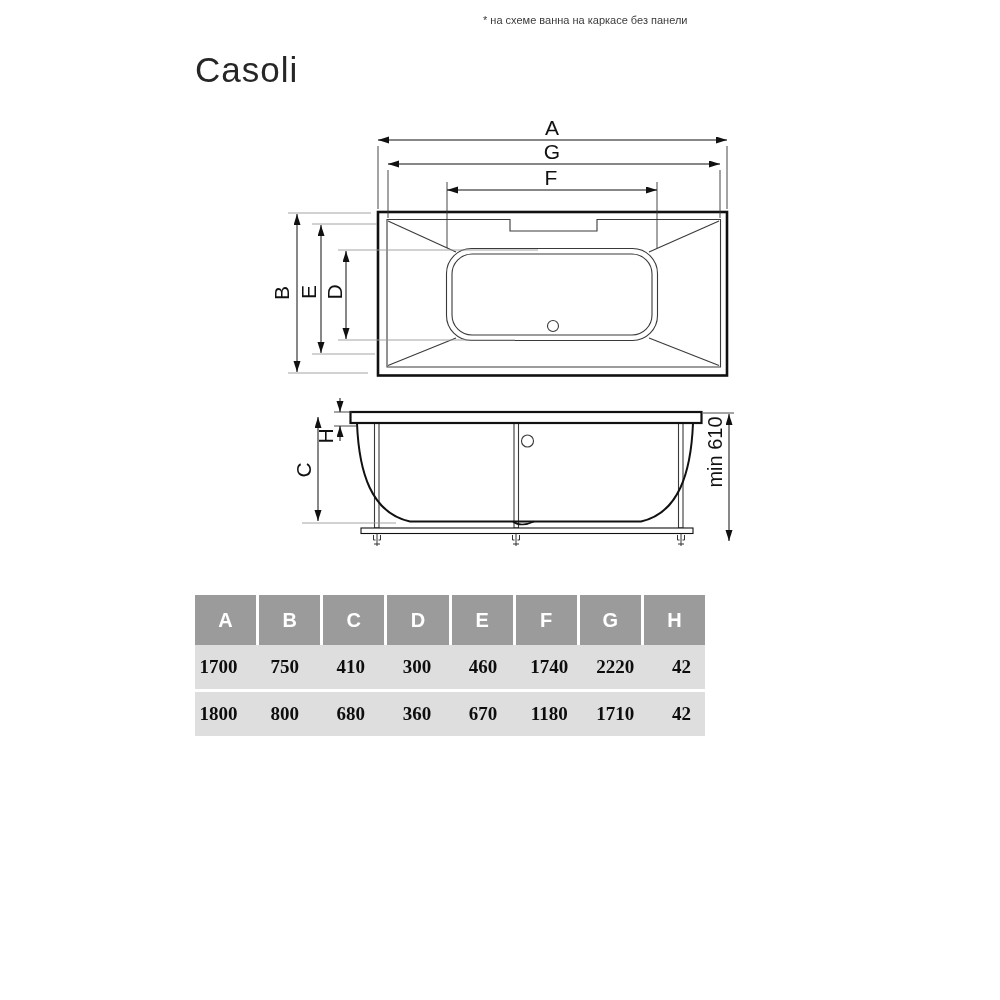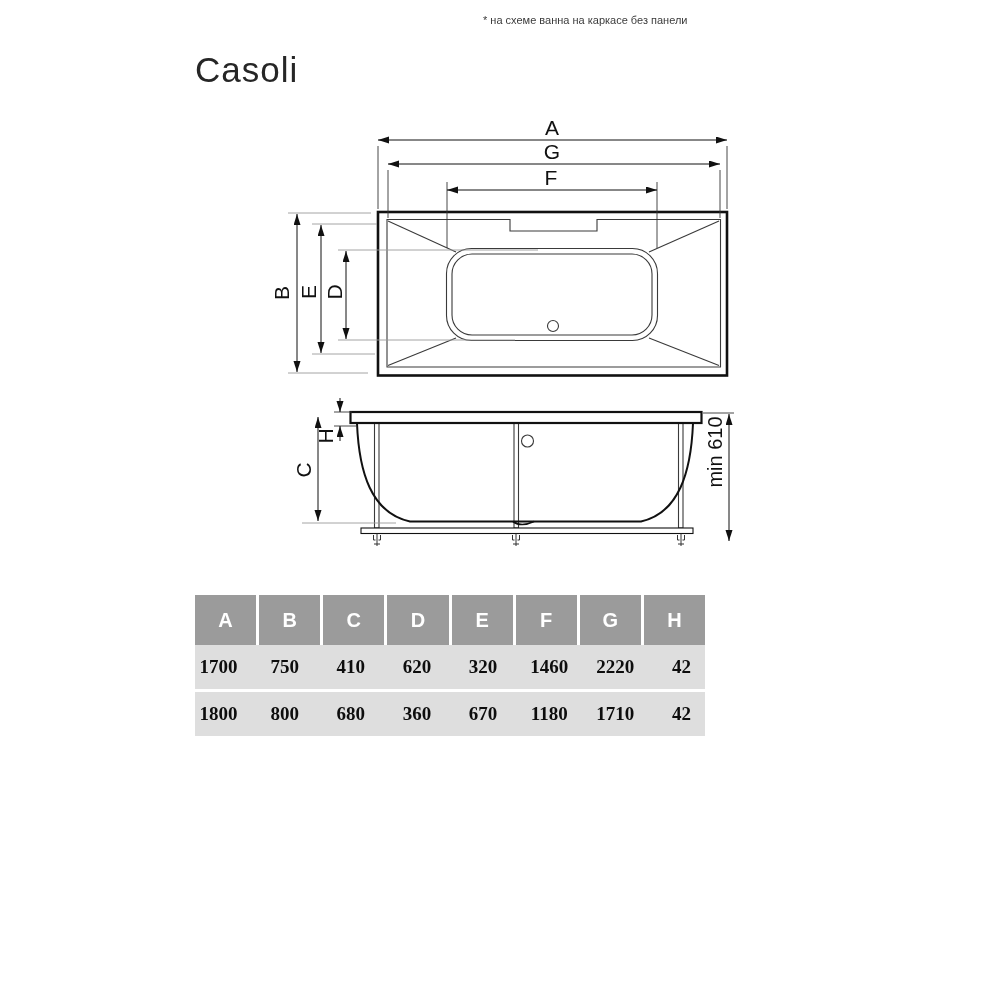--- a/index.html
+++ b/index.html
@@ -144,23 +144,23 @@
     <div class="hcell">D</div>
     <div class="hcell">E</div>
     <div class="hcell">F</div>
     <div class="hcell">G</div>
     <div class="hcell">H</div>
   </div>
   <div class="trow">
     <div class="dcell">1700</div>
     <div class="dcell">750</div>
     <div class="dcell">410</div>
-    <div class="dcell">620</div>
-    <div class="dcell">320</div>
-    <div class="dcell">1460</div>
+    <div class="dcell">300</div>
+    <div class="dcell">460</div>
+    <div class="dcell">1740</div>
     <div class="dcell">2220</div>
     <div class="dcell">42</div>
   </div>
   <div class="trow">
     <div class="dcell">1800</div>
     <div class="dcell">800</div>
     <div class="dcell">680</div>
     <div class="dcell">360</div>
     <div class="dcell">670</div>
     <div class="dcell">1180</div>

